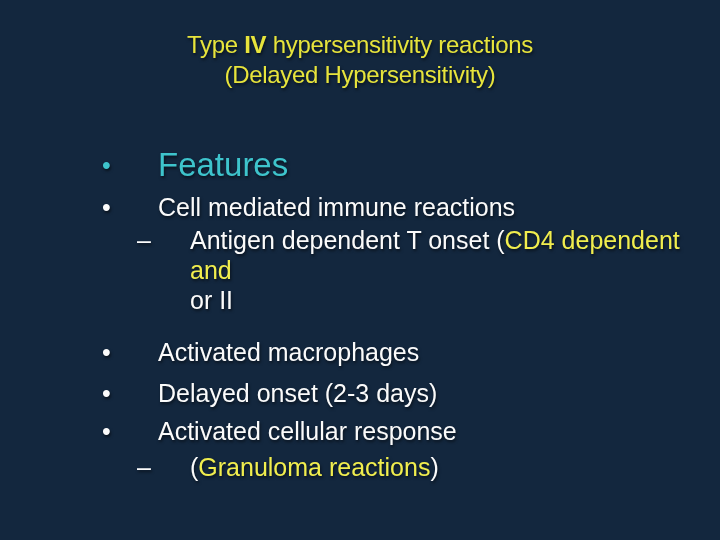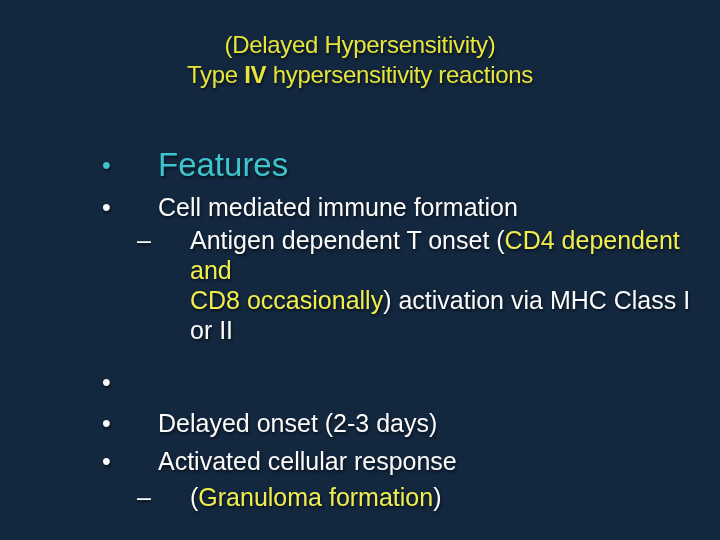--- a/index.html
+++ b/index.html
@@ -52,57 +52,57 @@
   #item-delayed   { margin-top: 11px; }
   #item-abnormal  { margin-top: 8px; }
   #item-granuloma { margin-top: 6px; }
 </style>
 </head>
 <body>
 
 <div class="slide">
 
   <div class="title">
+    <div class="title-line"><span>Type </span><b>IV</b><span> hypersensitivity reactions</span></div>
     <div class="title-line">(Delayed Hypersensitivity)</div>
-    <div class="title-line"><span>Type </span><b>IV</b><span> hypersensitivity reactions</span></div>
   </div>
 
   <div class="li l1 features">
     <span class="marker">•</span>
     <div class="txt">Features</div>
   </div>
 
   <div class="li l1" id="item-cell">
     <span class="marker">•</span>
-    <div class="txt"><span>Cell mediated immune formation</span></div>
+    <div class="txt"><span>Cell mediated immune reactions</span></div>
   </div>
 
   <div class="li l2" id="item-antigen">
     <span class="marker">–</span>
     <div class="txt">
       <div class="ln"><span>Antigen dependent T onset (</span><span class="yellow">CD4 dependent and</span></div>
-      <div class="ln"><span class="yellow">CD8 occasionally</span><span>) activation via MHC Class I</span></div>
       <div class="ln"><span>or II</span></div>
     </div>
   </div>
 
   <div class="li l1" id="item-activated">
     <span class="marker">•</span>
+    <div class="txt"><span>Activated macrophages</span></div>
   </div>
 
   <div class="li l1" id="item-delayed">
     <span class="marker">•</span>
     <div class="txt"><span>Delayed onset (2-3 days)</span></div>
   </div>
 
   <div class="li l1" id="item-abnormal">
     <span class="marker">•</span>
     <div class="txt"><span>Activated cellular response</span></div>
   </div>
 
   <div class="li l2" id="item-granuloma">
     <span class="marker">–</span>
     <div class="txt">
-      <div class="ln"><span>(</span><span class="yellow">Granuloma formation</span><span>)</span></div>
+      <div class="ln"><span>(</span><span class="yellow">Granuloma reactions</span><span>)</span></div>
     </div>
   </div>
 
 </div>
 
 </body></html>

